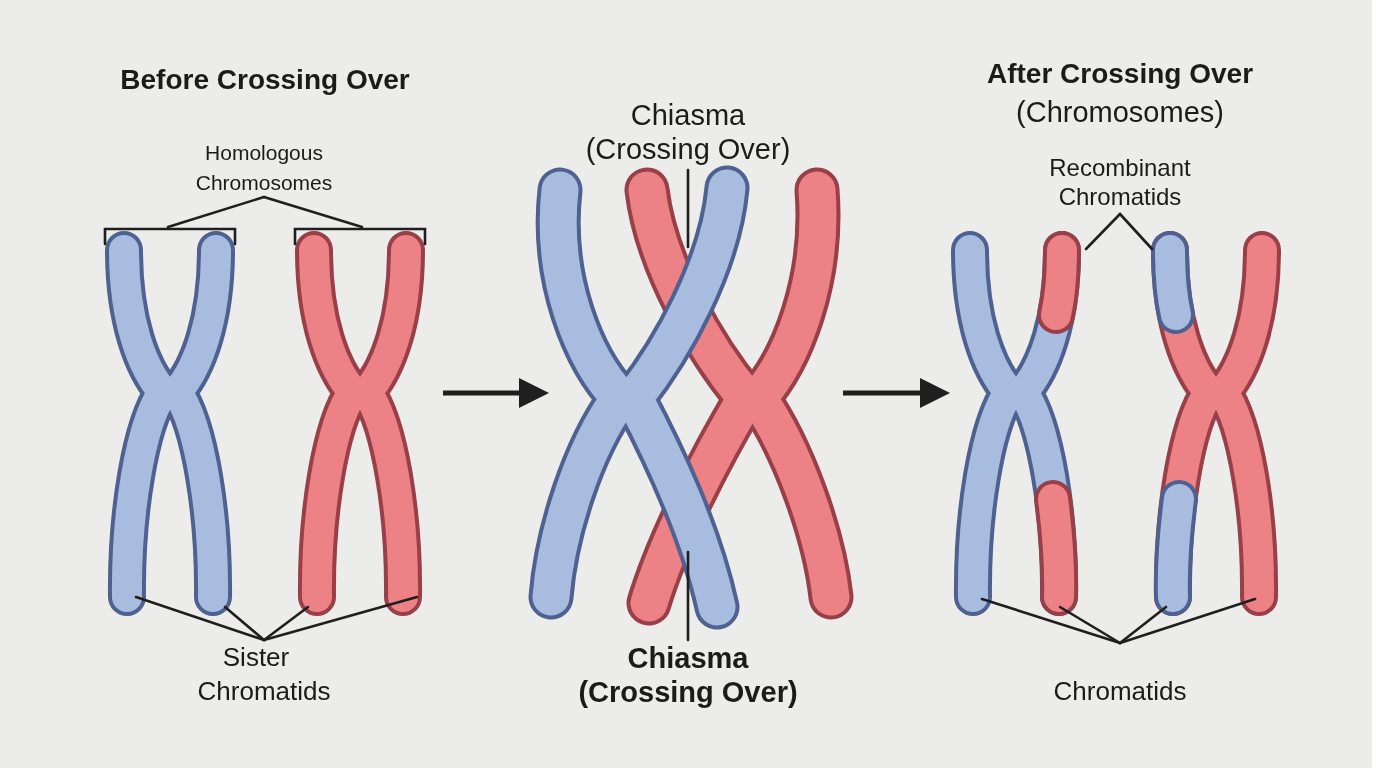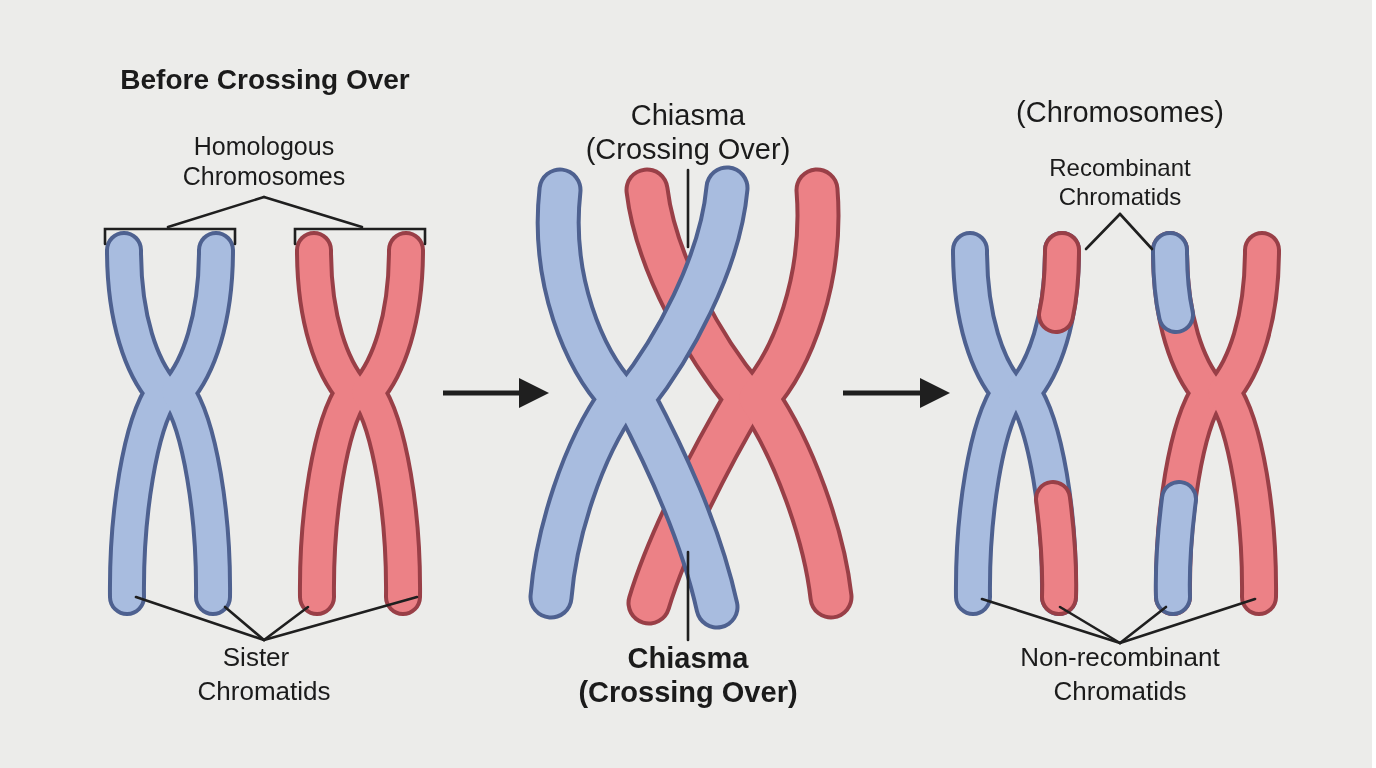--- a/index.html
+++ b/index.html
@@ -13,21 +13,21 @@
     background:var(--background);
     font-family:Liberation Sans, sans-serif;
     color:var(--text);
   }
   svg{position:absolute;left:0;top:0;}
   .lbl{
     position:absolute; transform:translateX(-50%);
     white-space:nowrap; font-size:26px; line-height:1; color:var(--text);
   }
   .bold{font-weight:bold;}
-  .fs28{font-size:28px;} .fs27{font-size:29px;} .fs25{font-size:25px;} .fs24{font-size:24px;}
+  .fs28{font-size:28px;} .fs27{font-size:29px;} .fs25{font-size:21px;margin-top:8px;} .fs24{font-size:24px;}
   
   path{fill:none;}
   .ol{stroke-linecap:round;stroke-linejoin:round;}
   .ol-b{stroke:var(--blue_border);}
   .fi-b{stroke:var(--blue_fill);}
   .ol-r{stroke:var(--red_border);}
   .fi-r{stroke:var(--red_fill);}
   .w-out{stroke-width:38px;}
   .w-in{stroke-width:30px;}
   .wm-out{stroke-width:45px;}
@@ -142,21 +142,21 @@
 
   <div class="lbl" style="left:256px;top:644px;">Sister</div>
   <div class="lbl" style="left:264px;top:678px;">Chromatids</div>
 
   <div class="lbl fs27" style="left:688px;top:101px;">Chiasma</div>
   <div class="lbl fs27" style="left:688px;top:135px;">(Crossing Over)</div>
 
   <div class="lbl bold fs27" style="left:688px;top:644px;">Chiasma</div>
   <div class="lbl bold fs27" style="left:688px;top:678px;">(Crossing Over)</div>
 
+  <div class="lbl bold fs28" style="left:1120px;top:60px;">After Crossing Over</div>
   <div class="lbl fs27" style="left:1120px;top:98px;">(Chromosomes)</div>
 
   <div class="lbl fs24" style="left:1120px;top:156px;text-align:right;">Recombinant</div>
   <div class="lbl fs24" style="left:1120px;top:185px;">Chromatids</div>
 
-  <div class="lbl" style="left:1120px;top:644px;">Non-recombinant</div>
   <div class="lbl" style="left:1120px;top:678px;">Chromatids</div>
 
 </div>
 
 </body></html>

